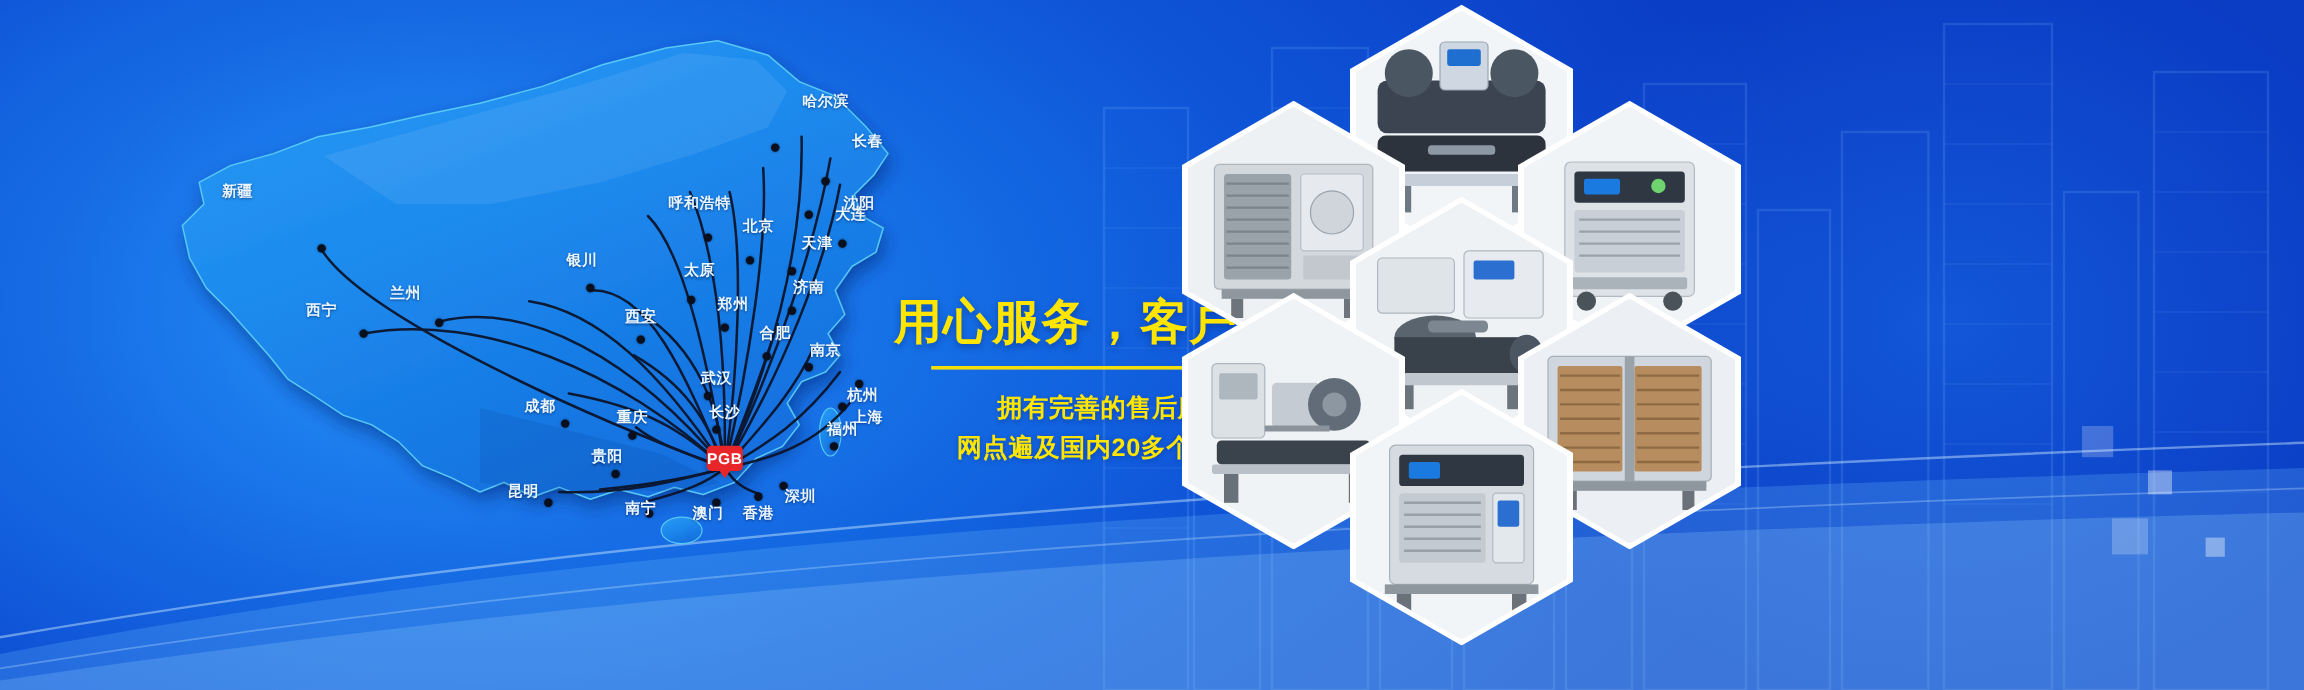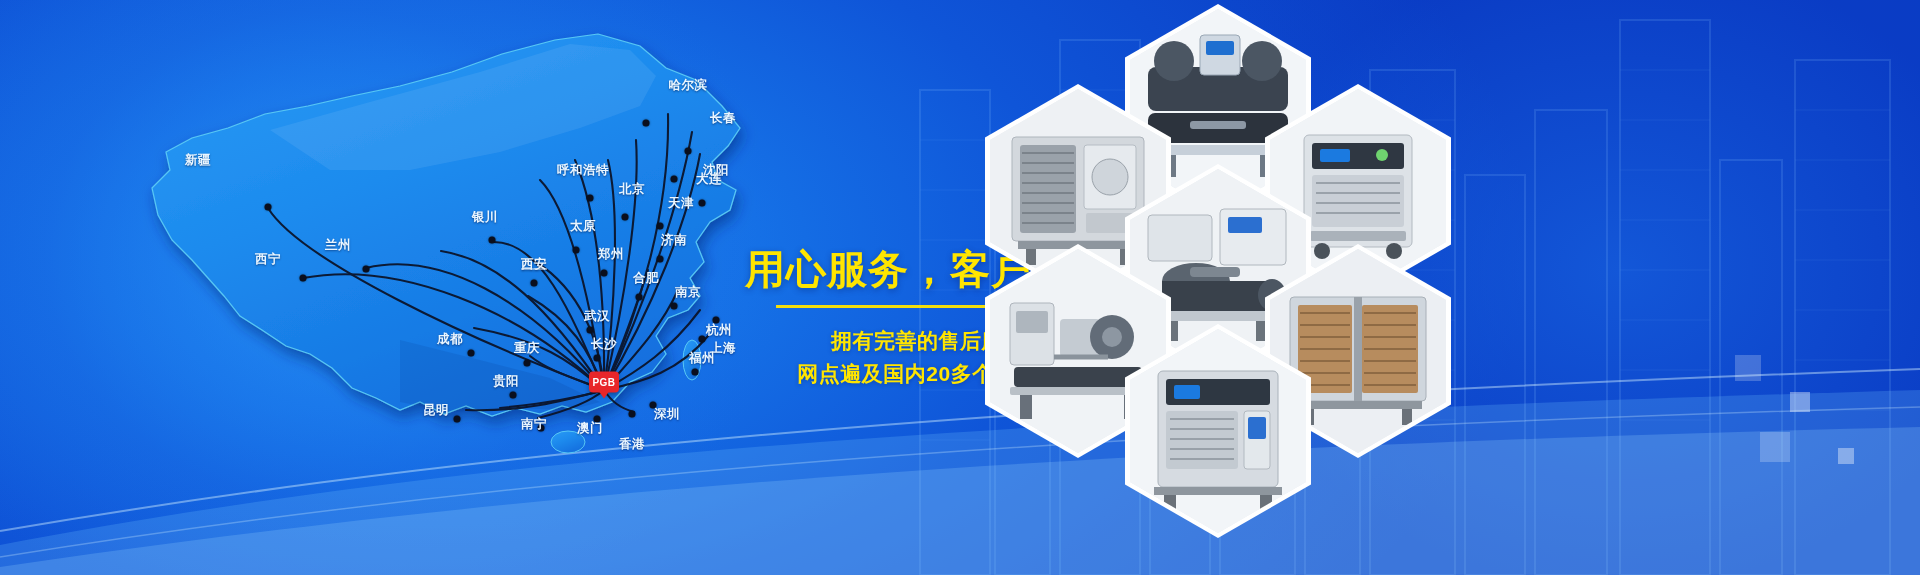--- a/index.html
+++ b/index.html
@@ -40,21 +40,21 @@
     white-space:nowrap;transform:translate(-50%,-50%);
   }
   .dot{
     position:absolute;width:7px;height:7px;border-radius:50%;
     background:#0a0f1e;transform:translate(-50%,-50%);
     box-shadow:0 0 2px rgba(0,0,0,.6);
   }
   .hub-badge{
     position:absolute;transform:translate(-50%,-50%);
     width:30px;height:21px;border-radius:4px;background:#e8262a;
-    color:#fff;font-size:10px;font-weight:700;line-height:21px;text-align:center;
+    color:#fff;font-size:13px;font-weight:700;line-height:21px;text-align:center;
     letter-spacing:.5px;box-shadow:0 2px 5px rgba(0,0,0,.35);
   }
   .hub-badge:after{
     content:"";position:absolute;left:50%;bottom:-6px;margin-left:-5px;
     border-left:5px solid transparent;border-right:5px solid transparent;
     border-top:7px solid #e8262a;
   }
 
   
   .copy{position:absolute;left:745px;top:246px;width:430px;text-align:center;}
@@ -237,21 +237,21 @@
         <div class="city" style="left: 86%; top: 74%;">福州</div>
         <div class="dot" style="left: 59%; top: 82%;"></div>
         <div class="city" style="left: 58%; top: 79%; font-family: Liberation Serif, serif;">贵阳</div>
         <div class="dot" style="left: 51%; top: 87%;"></div>
         <div class="city" style="left: 48%; top: 85%;">昆明</div>
         <div class="dot" style="left: 63%; top: 89%;"></div>
         <div class="city" style="left: 62%; top: 88%; text-align: center;">南宁</div>
         <div class="dot" style="left: 71%; top: 87%;"></div>
         <div class="city" style="left: 70%; top: 89%;">澳门</div>
         <div class="dot" style="left: 76%; top: 86%;"></div>
-        <div class="city" style="left: 76%; top: 89%; margin-top: 16px;">香港</div>
+        <div class="city" style="left: 76%; top: 89%;">香港</div>
         <div class="dot" style="left: 79%; top: 84%;"></div>
         <div class="city" style="left: 81%; top: 86%;">深圳</div>
       </div>
     <div class="hub-badge" style="left:504px;top:372px;">PGB</div>
   </div>
 
   <div class="copy">
     <div class="headline">用心服务，客户遍及全国</div>
     <div class="rule"></div>
     <div class="sub">

